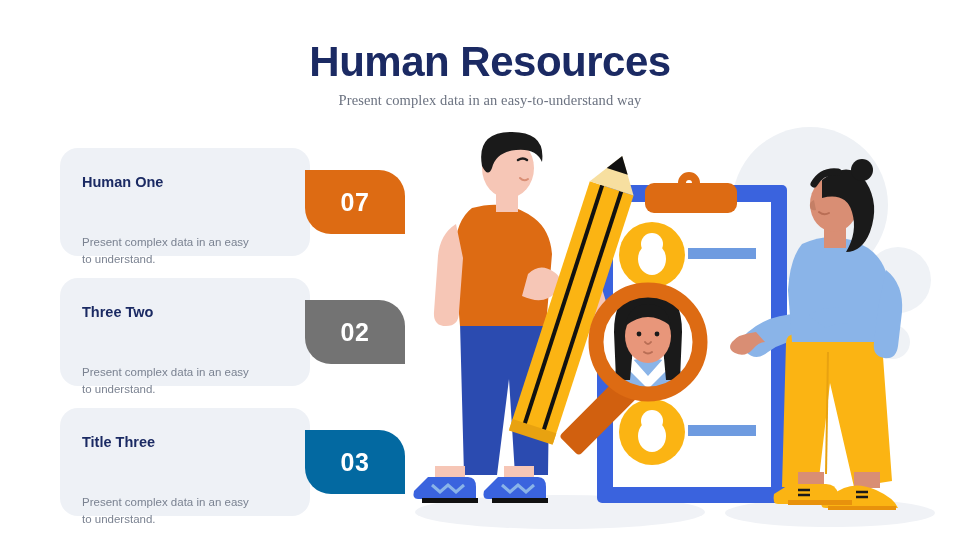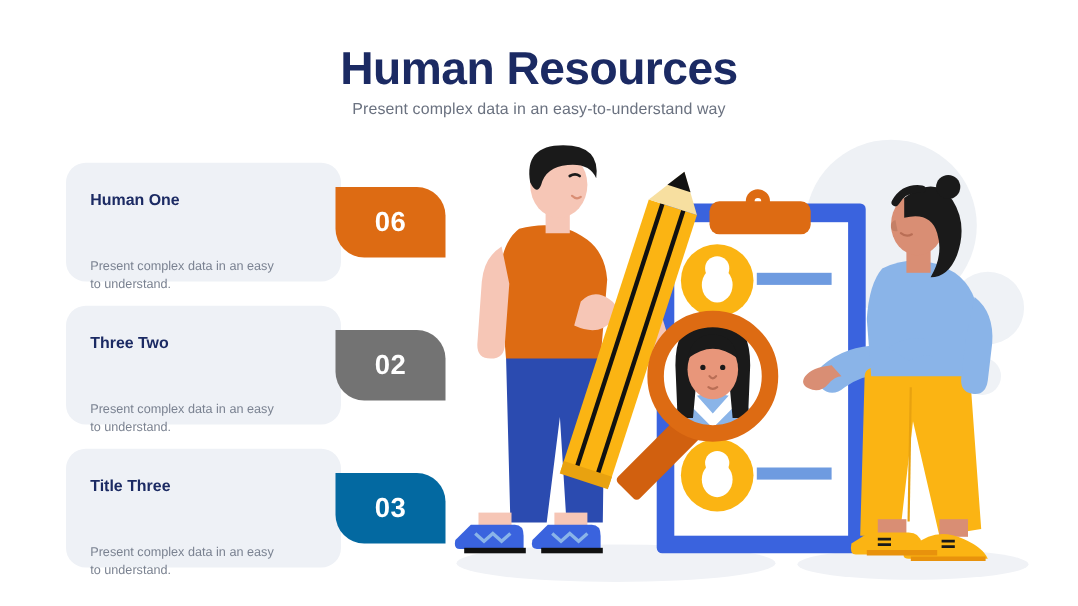--- a/index.html
+++ b/index.html
@@ -28,20 +28,21 @@
     font-weight: bold;
     color: #1b2a63;
     letter-spacing: -0.5px;
     line-height: 1.05;
   }
   #page-subtitle {
     margin-top: 8px;
     font-size: 14.5px;
     color: #6b7280;
     letter-spacing: 0.1px;
+    font-family: Liberation Serif, serif;
   }
 
   
   #cards {
     position: absolute;
     left: 60px; top: 148px;
     width: 310px;
   }
   .card {
     position: relative;
@@ -100,21 +101,21 @@
     <div id="page-subtitle">Present complex data in an easy-to-understand way</div>
   </div>
 
   <div id="cards">
 
     <div class="card">
       <div class="card-text">
         <div class="card-title">Human One</div>
         <div class="card-desc">Present complex data in an easy to understand.</div>
       </div>
-      <div class="card-badge" style="background:#DD6B13">06</div>
+      <div class="card-badge" style="background:#DD6B13">07</div>
     </div>
 
     <div class="card">
       <div class="card-text">
         <div class="card-title">Three Two</div>
         <div class="card-desc">Present complex data in an easy to understand.</div>
       </div>
       <div class="card-badge" style="background:#737373">02</div>
     </div>
 

